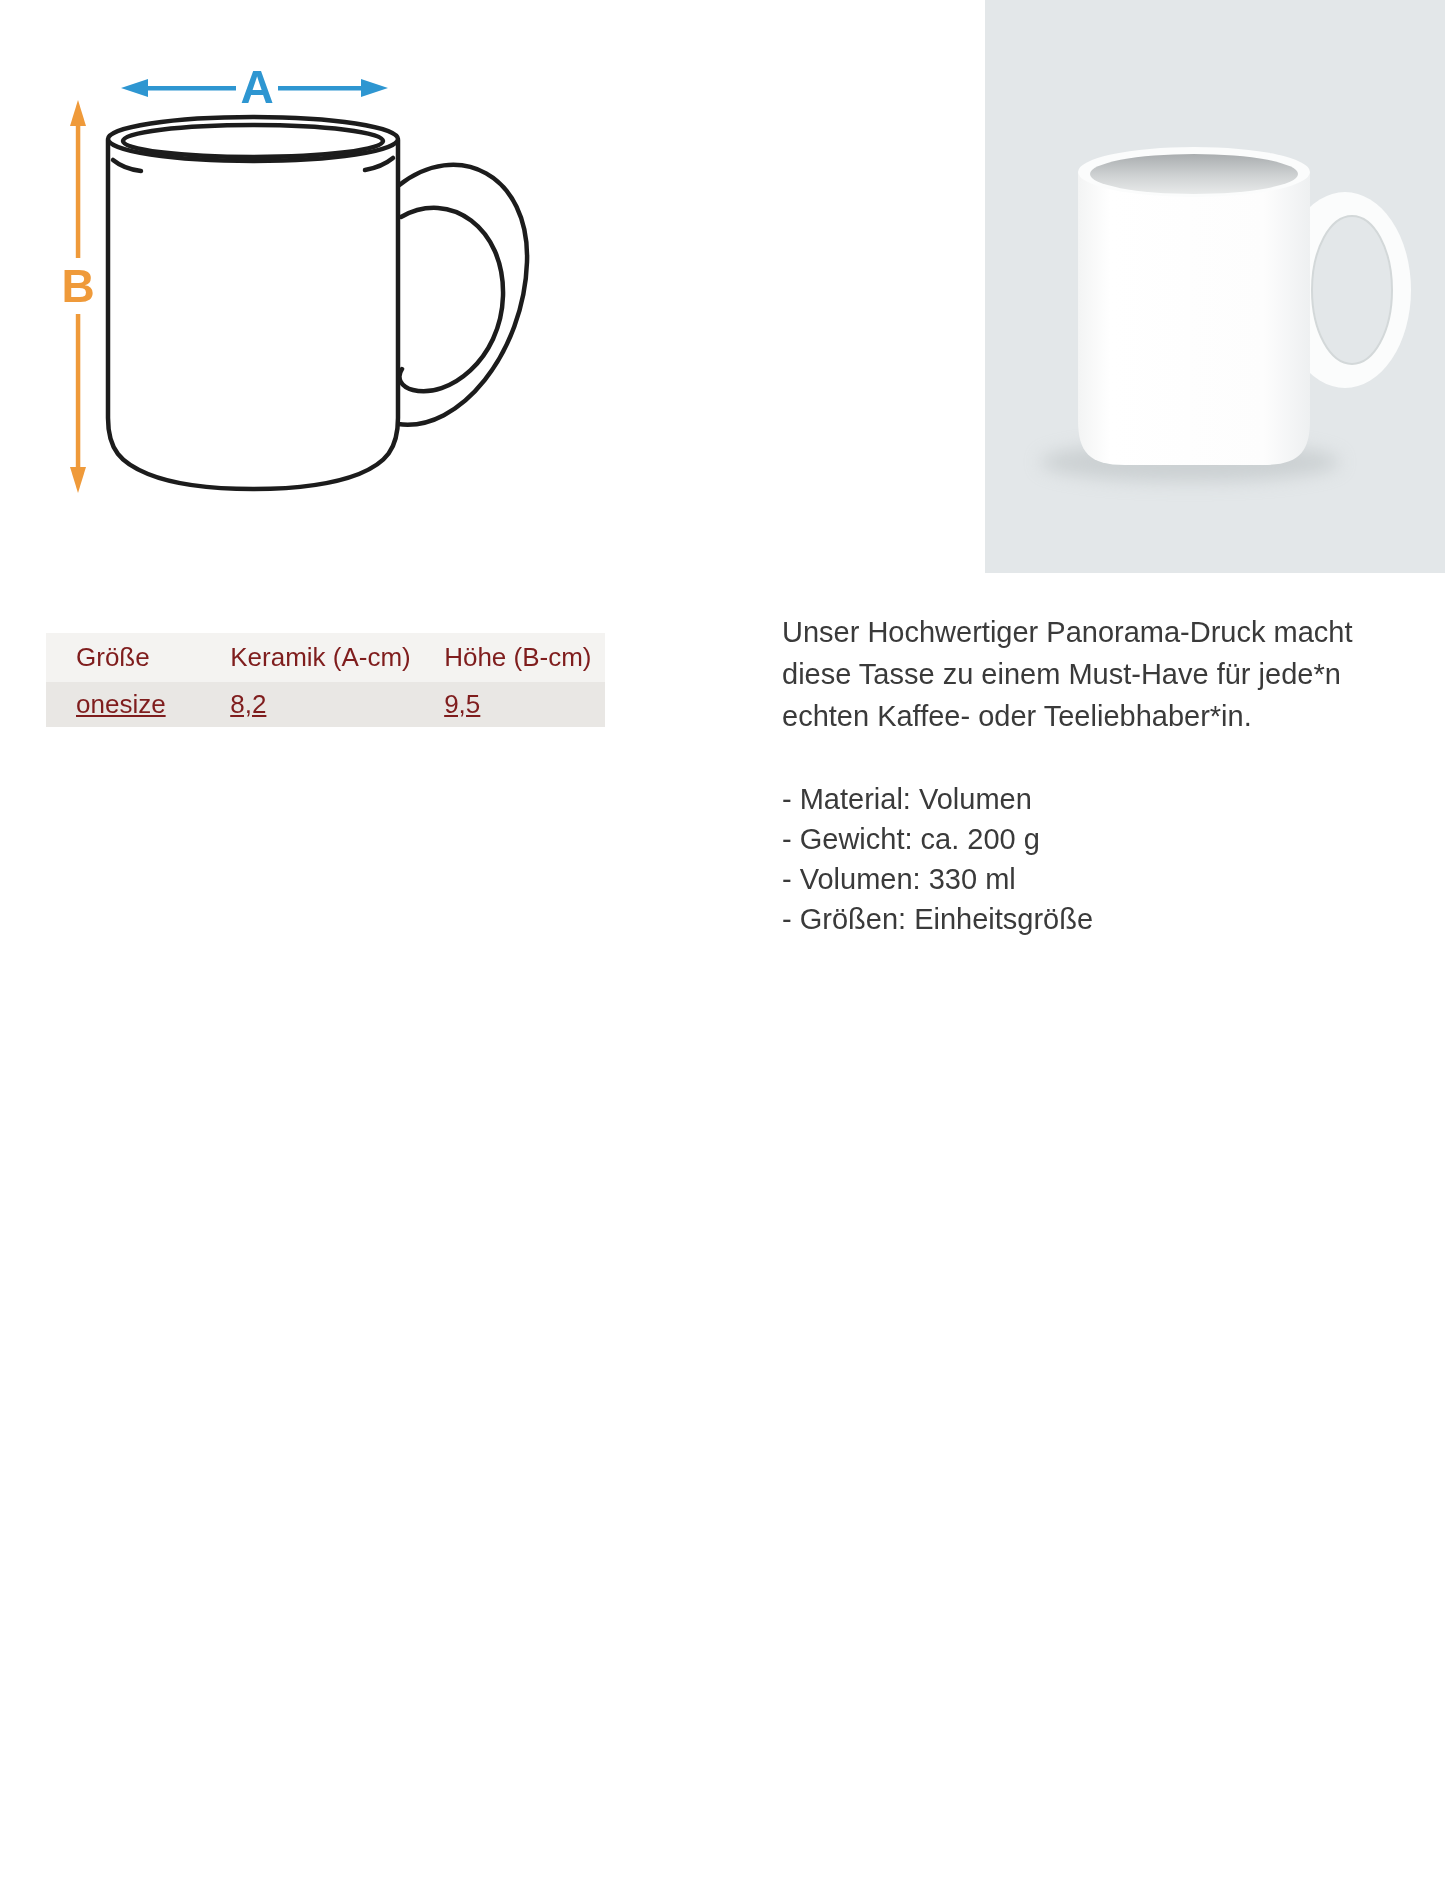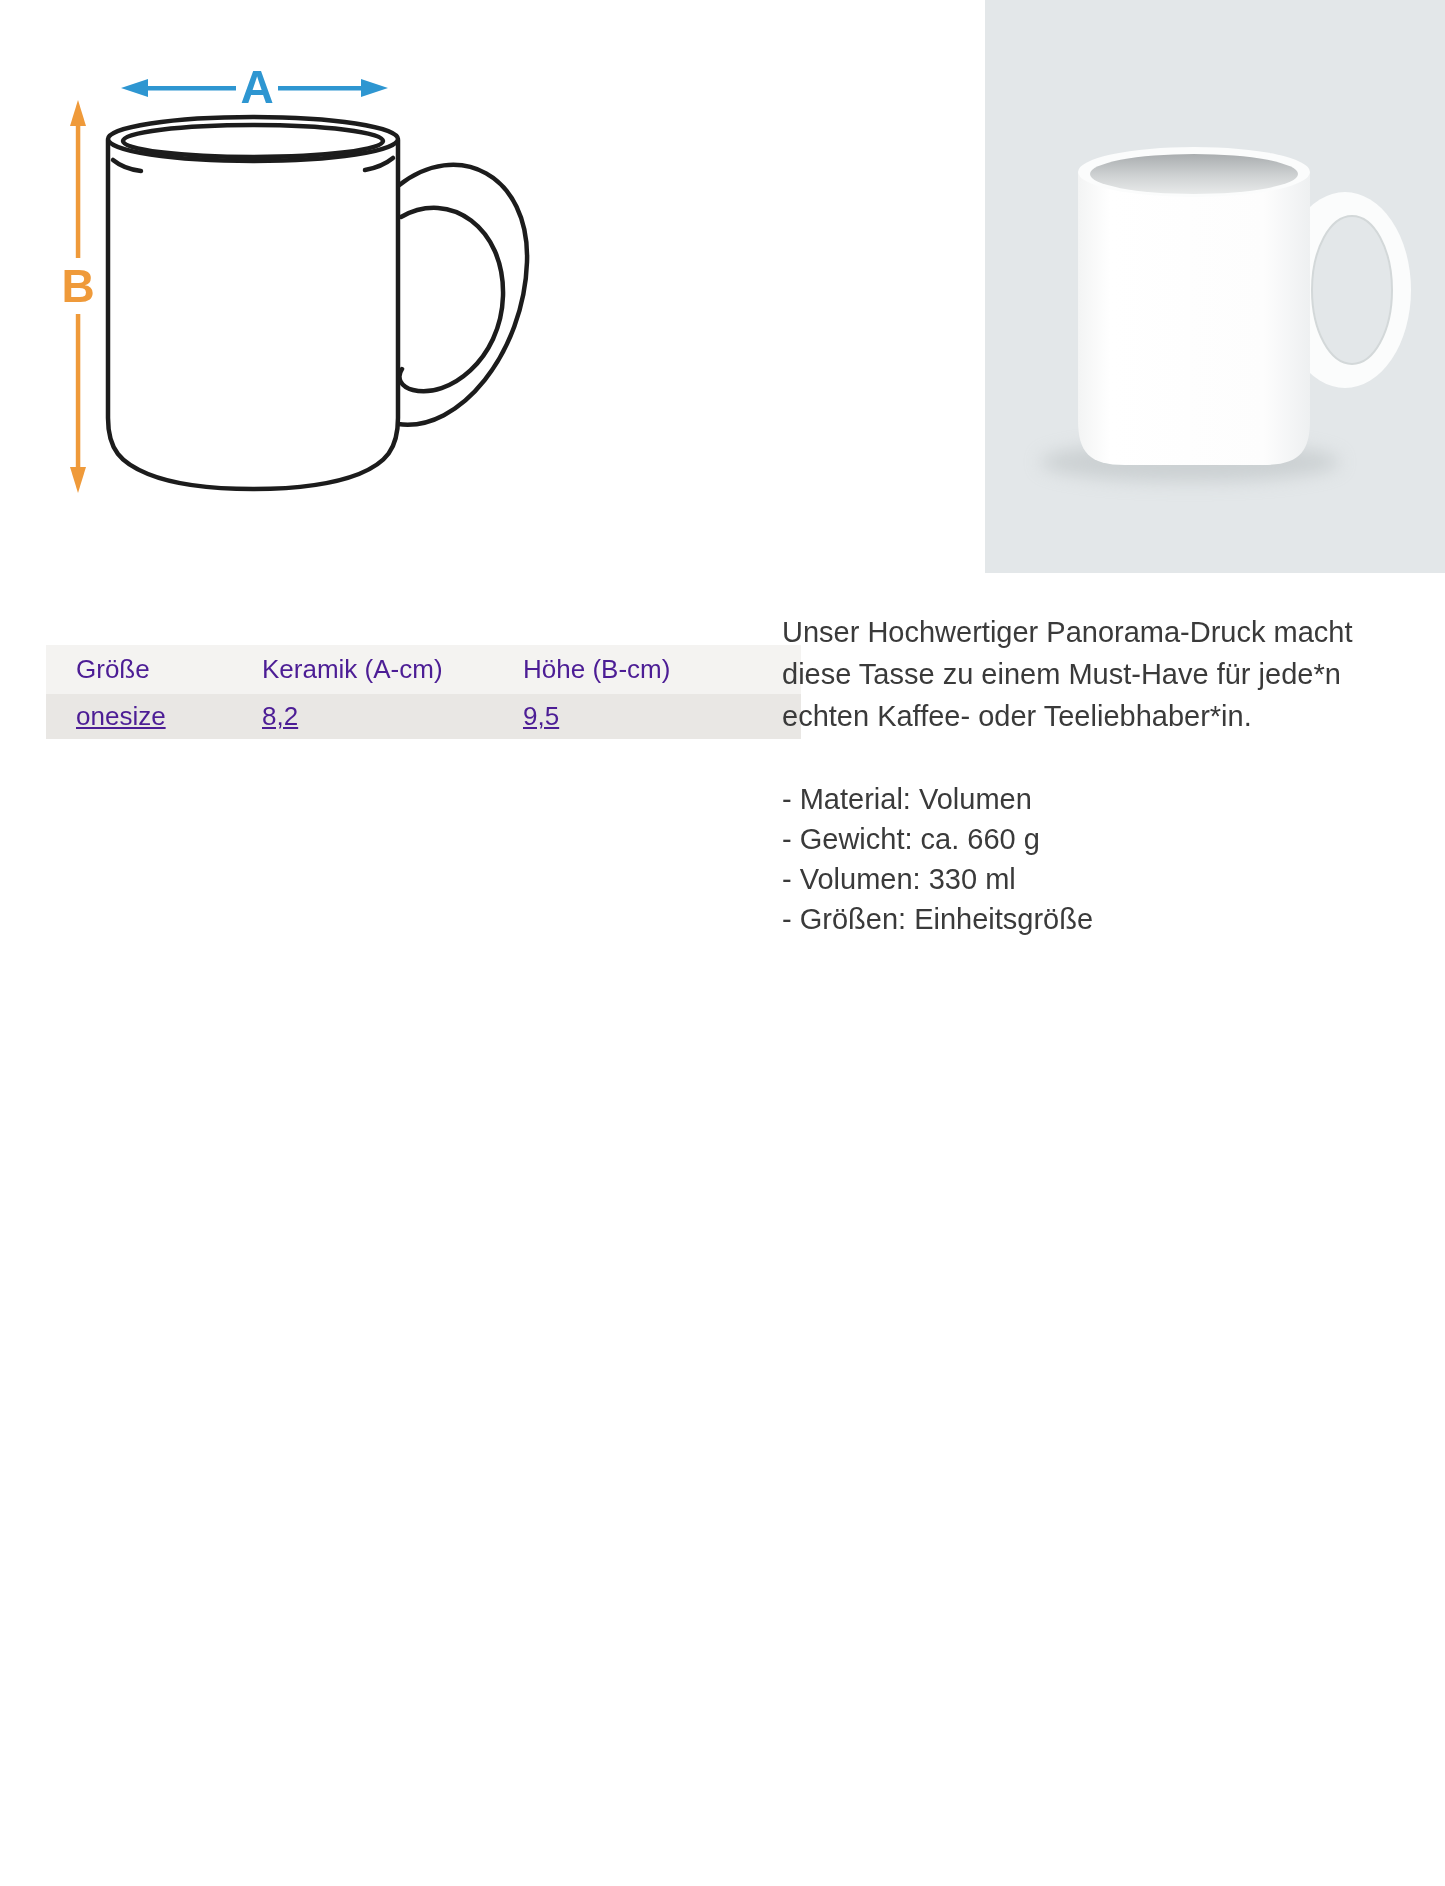--- a/index.html
+++ b/index.html
@@ -12,22 +12,22 @@
   }
   .page { position: relative; width: 1445px; height: 1886px; background: #ffffff; overflow: hidden; }
 
   
   .diagram-svg { position: absolute; left: 0; top: 0; width: 540px; height: 520px; }
   .arrow-label { font-family: "Liberation Sans", sans-serif; font-weight: bold; font-size: 46px; }
   .draw-stroke { fill: none; stroke: #1c1c1c; stroke-width: 4.5; stroke-linecap: round; }
 
   
   .size-table {
-    position: absolute; left: 46px; top: 633px; width: 755px;
-    font-size: 26px; color: #4c1d95; margin-top: 12px;
+    position: absolute; left: 46px; top: 633px; width: 559px;
+    font-size: 26px; color: #7f1d1d;
   }
   .size-table .t-row { display: flex; align-items: center; }
   .size-table .t-head { background: #f4f3f1; height: 49px; }
   .size-table .t-data { background: #e9e7e4; height: 45px; text-decoration: underline; }
   .size-table .t-cell { padding-left: 30px; white-space: nowrap; overflow: hidden; }
   .size-table .c1 { width: 186px; }
   .size-table .c2 { width: 261px; }
   .size-table .c3 { width: 232px; }
 
   
@@ -92,21 +92,21 @@
       <div class="t-cell c3">9,5</div>
     </div>
   </div>
 
   <div class="description">
     <p>Unser Hochwertiger Panorama-Druck macht
 diese Tasse zu einem Must-Have für jede*n
 echten Kaffee- oder Teeliebhaber*in.</p>
     <ul class="spec-list">
       <li>- Material: Volumen</li>
-      <li>- Gewicht: ca. 660 g</li>
+      <li>- Gewicht: ca. 200 g</li>
       <li>- Volumen: 330 ml</li>
       <li>- Größen: Einheitsgröße</li>
     </ul>
   </div>
 
   <div class="photo">
     <svg viewBox="0 0 460 573">
       <defs>
         <linearGradient id="bodyGrad" x1="0" y1="0" x2="1" y2="0">
           <stop offset="0" stop-color="#f3f4f4"></stop>

